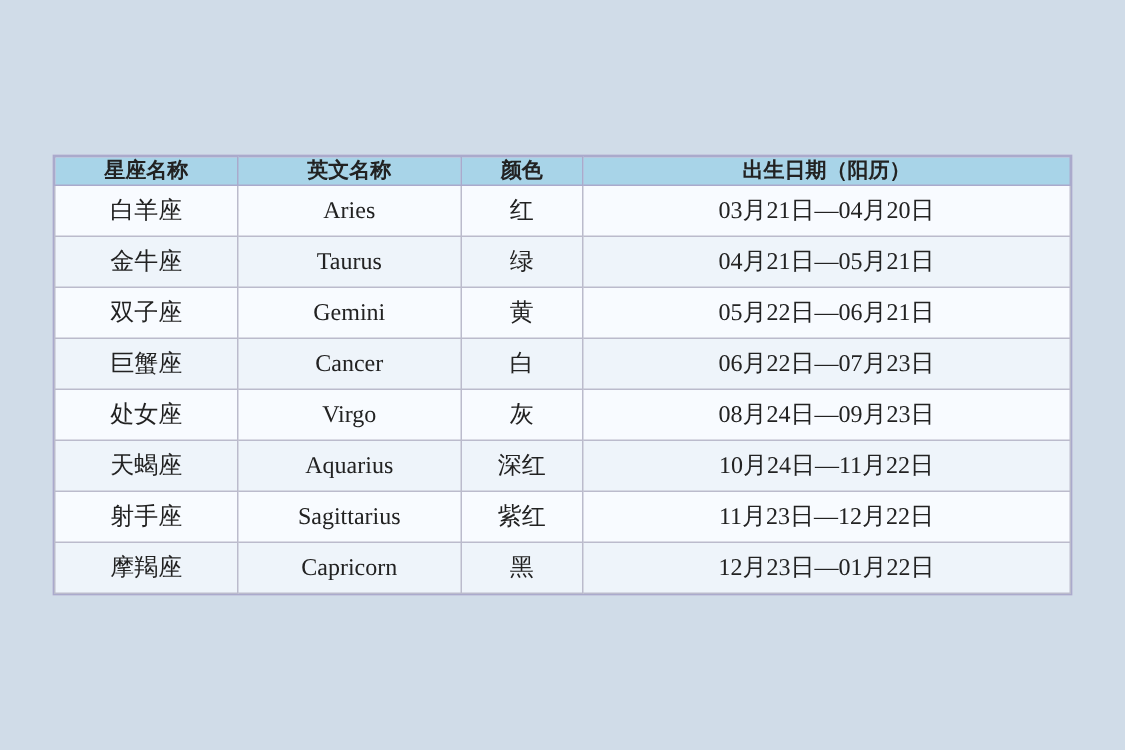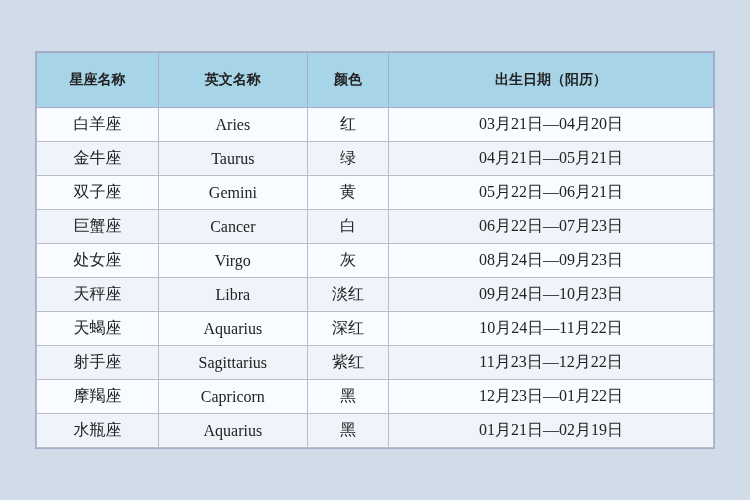--- a/index.html
+++ b/index.html
@@ -20,21 +20,21 @@
     }
     table {
       width: 100%;
       border-collapse: collapse;
     }
     thead tr {
       background-color: #a8d4e8;
     }
     thead th {
       border: 1px solid #aac;
-      padding: 18px 10px;
+      padding: 0 10px;
       text-align: center;
       font-weight: bold;
       font-size: 14px;
       color: #222;
     }
     tbody tr {
       background-color: #f8fbff;
     }
     tbody tr:nth-child(even) {
       background-color: #eef4fa;
@@ -89,44 +89,32 @@
           <td>白</td>
           <td>06月22日—07月23日</td>
         </tr>
         <tr>
           <td>处女座</td>
           <td>Virgo</td>
           <td>灰</td>
           <td>08月24日—09月23日</td>
         </tr>
         <tr>
-          <td>天秤座</td>
-          <td>Libra</td>
-          <td>淡红</td>
-          <td>09月24日—10月23日</td>
-        </tr>
-        <tr>
           <td>天蝎座</td>
           <td>Aquarius</td>
           <td>深红</td>
           <td>10月24日—11月22日</td>
         </tr>
         <tr>
           <td>射手座</td>
           <td>Sagittarius</td>
           <td>紫红</td>
           <td>11月23日—12月22日</td>
         </tr>
         <tr>
           <td>摩羯座</td>
           <td>Capricorn</td>
           <td>黑</td>
           <td>12月23日—01月22日</td>
         </tr>
-        <tr>
-          <td>水瓶座</td>
-          <td>Aquarius</td>
-          <td>黑</td>
-          <td>01月21日—02月19日</td>
-        </tr>
       </tbody>
   </table>
 </div>
 
 </body></html>

